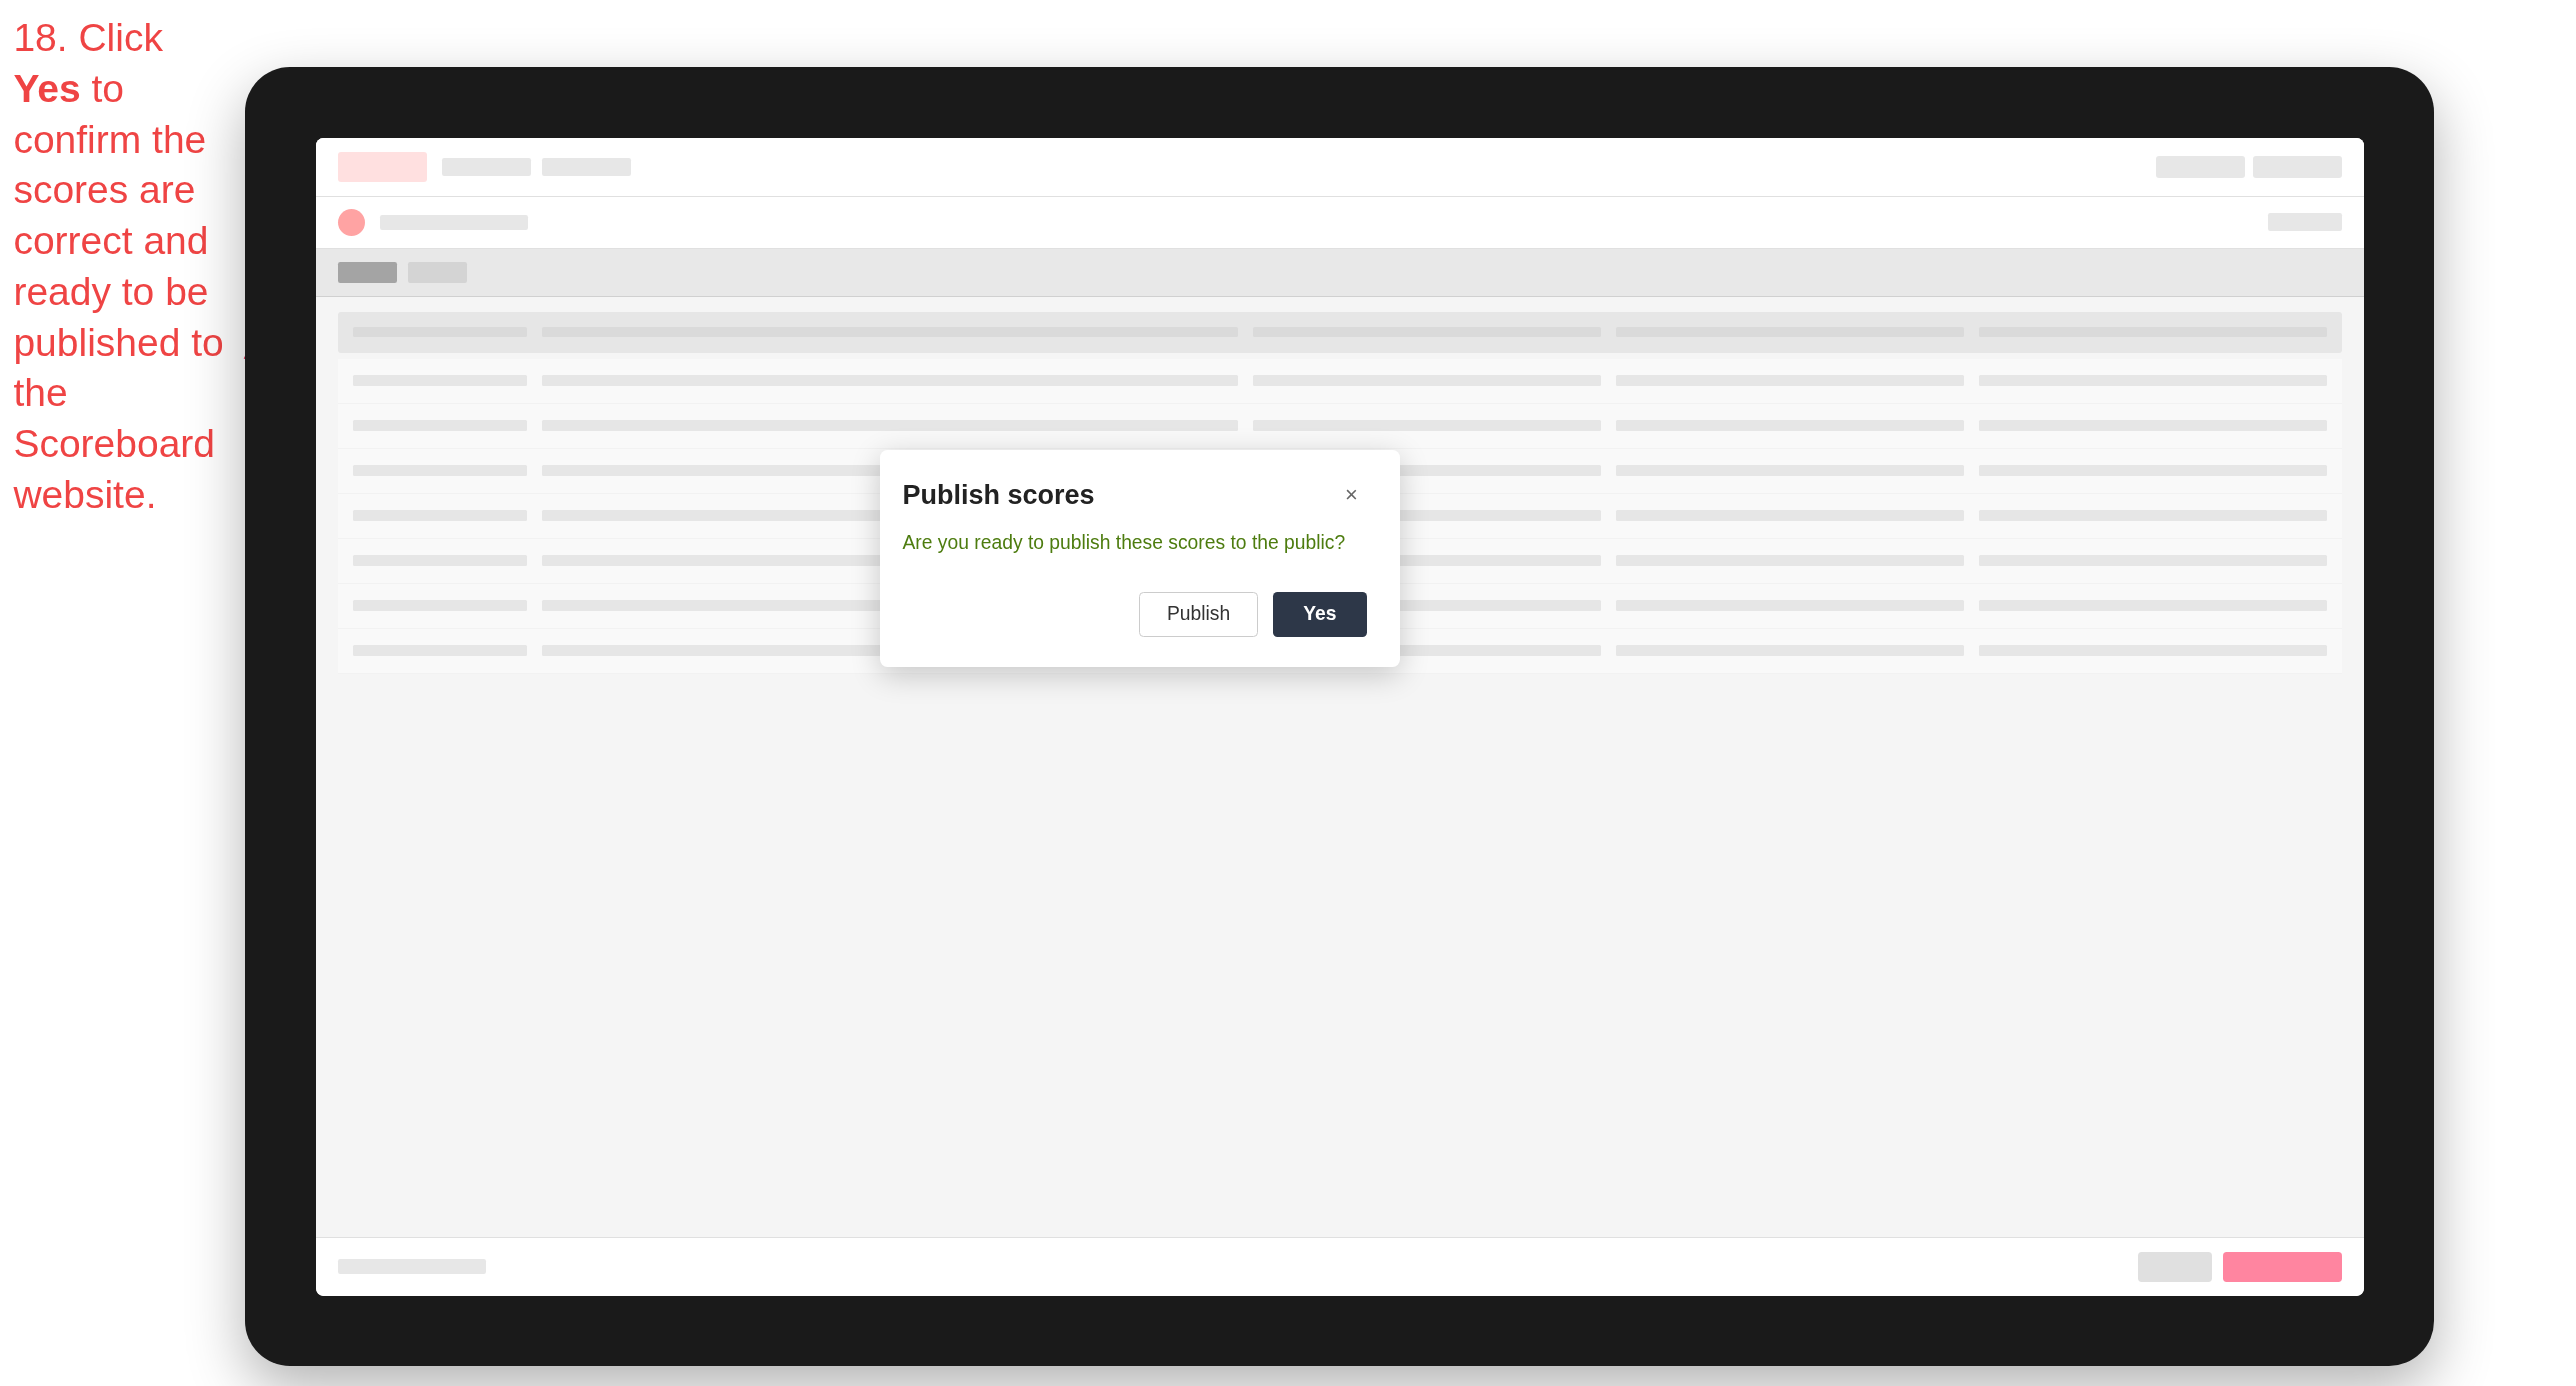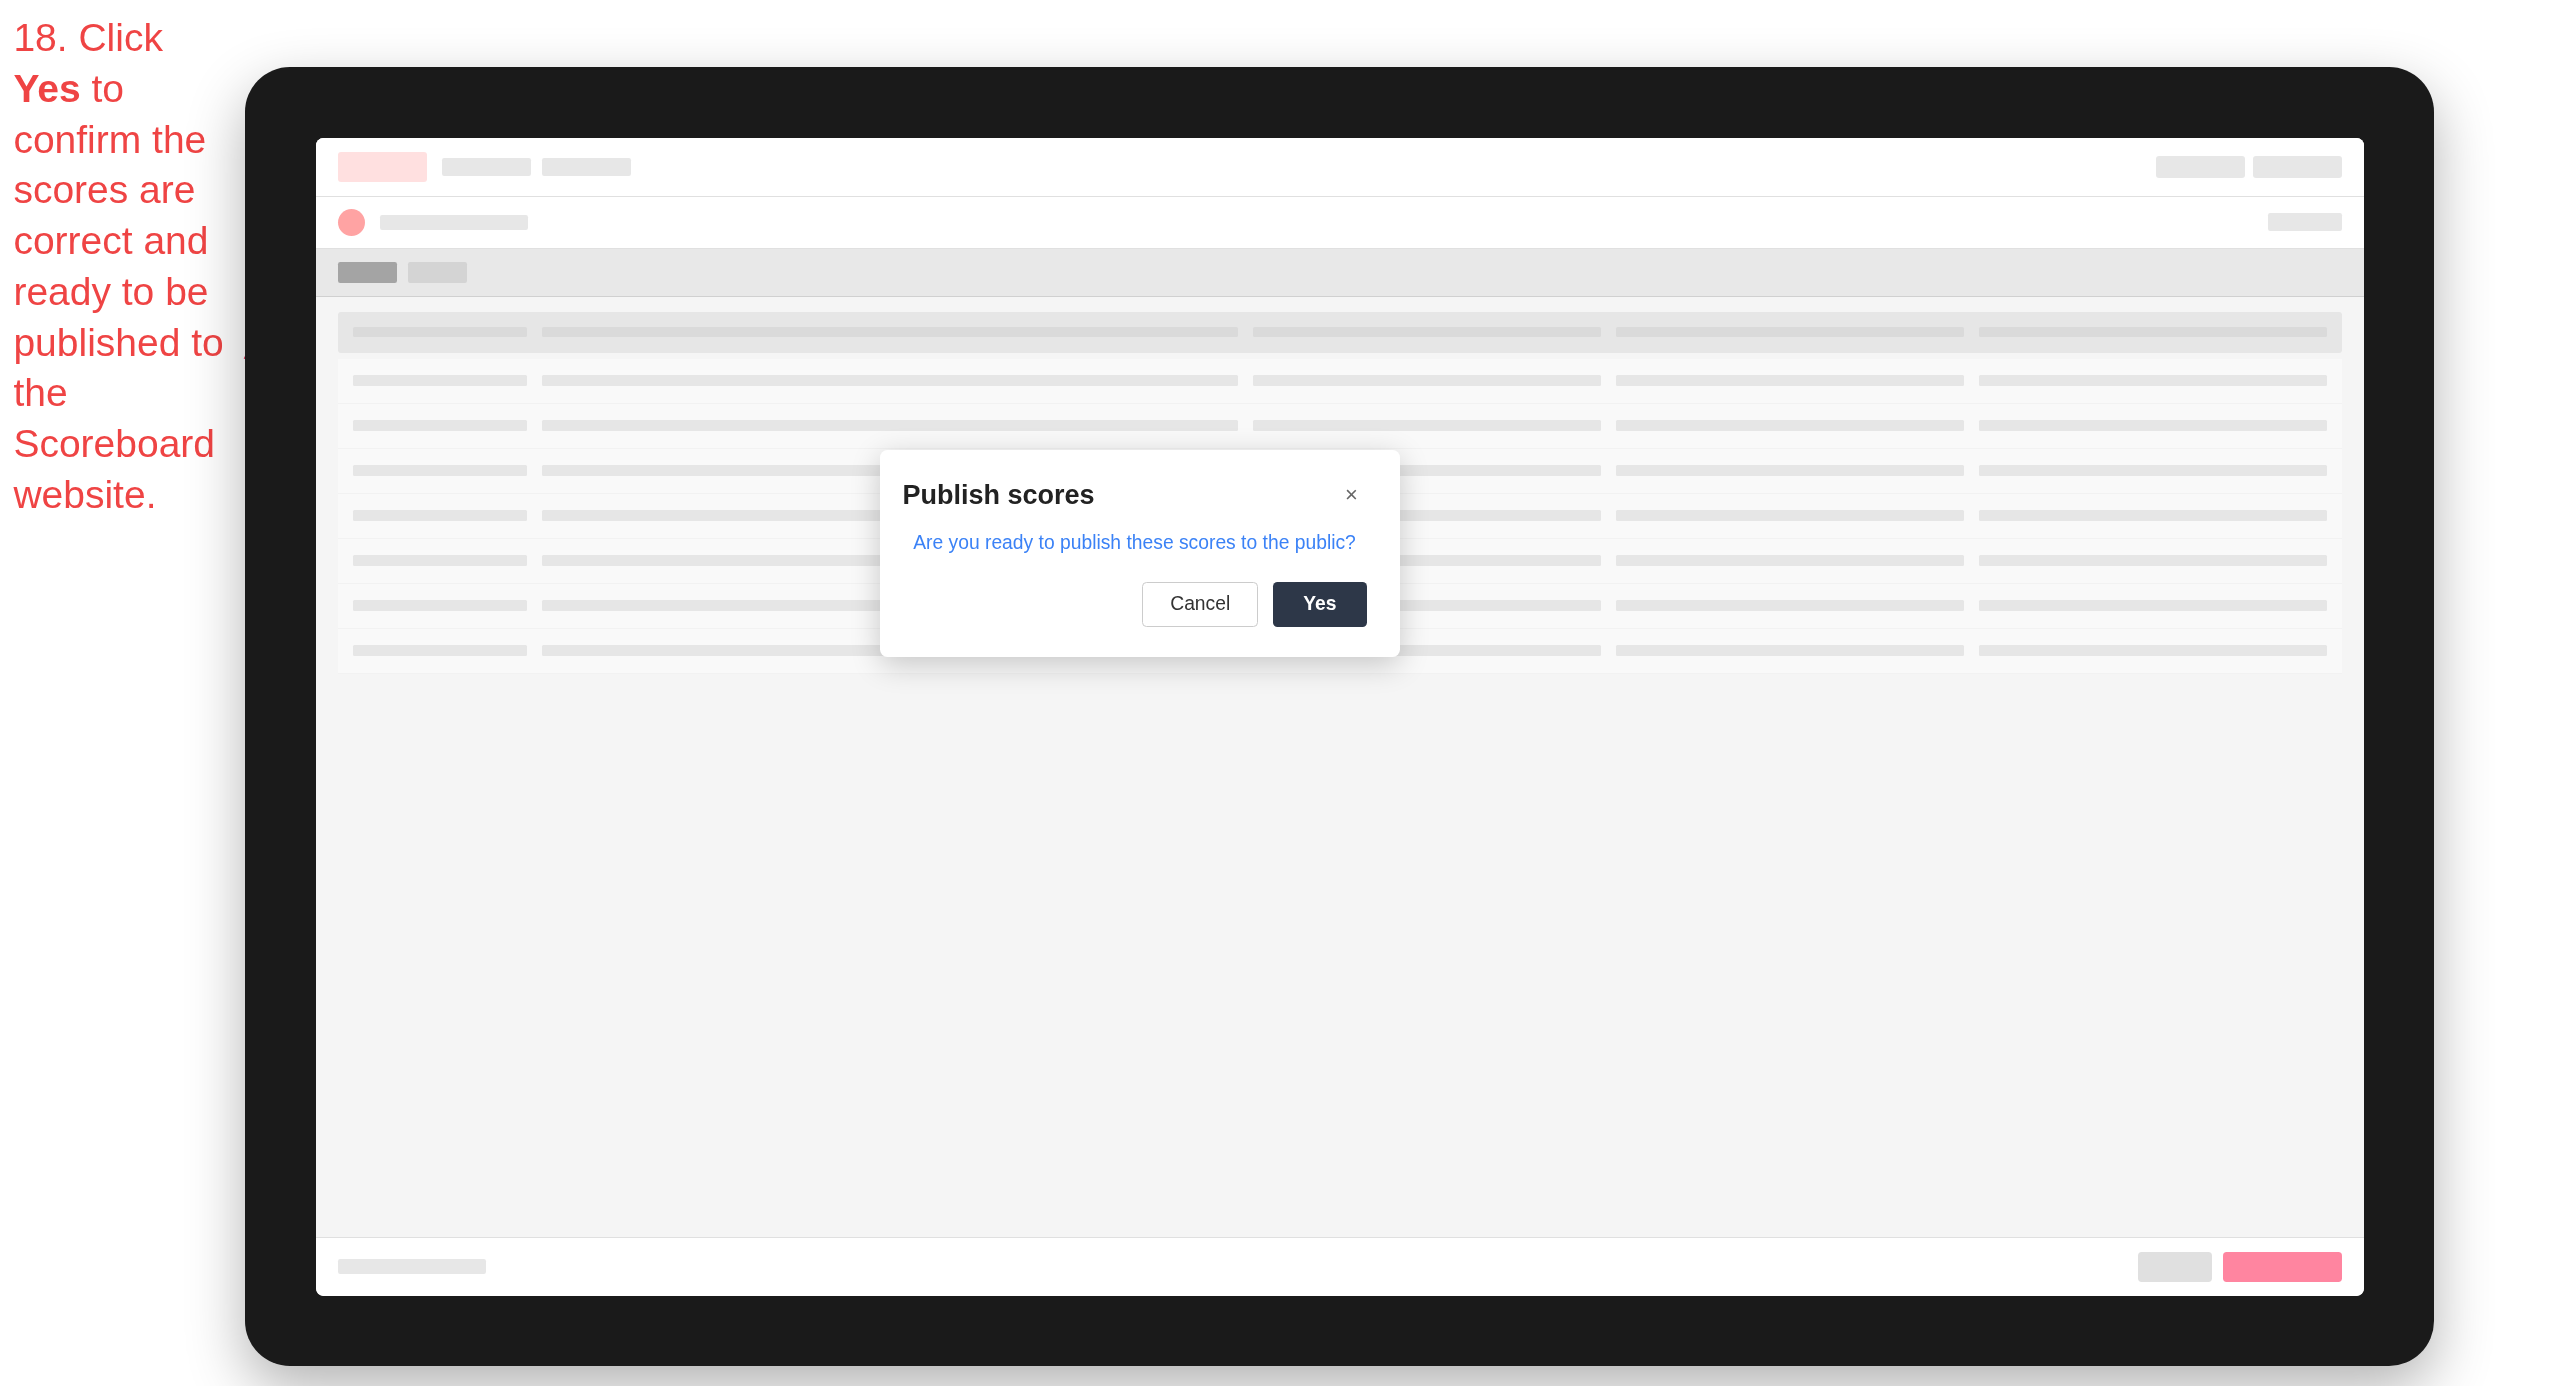--- a/index.html
+++ b/index.html
@@ -281,24 +281,23 @@
       font-size: 22px;
       color: #666666;
       display: flex;
       align-items: center;
       justify-content: center;
       border-radius: 3px;
     }
 
     .modal-body {
       font-size: 19.3px;
-      color: #3b82f6;
-      margin-bottom: 24px;
+      color: #4d7c0f;
+      margin-bottom: 34px;
       line-height: 1.5;
-      text-align: center;
     }
 
     .modal-footer {
       display: flex;
       justify-content: flex-end;
       gap: 15px;
     }
 
     .cancel-btn {
       padding: 10.4px 27px;
@@ -435,20 +434,20 @@
       </div>
     </div>
 
     <div class="modal-dialog">
       <div class="modal-header">
         <span class="modal-title">Publish scores</span>
         <button class="modal-close-btn">×</button>
       </div>
       <div class="modal-body">Are you ready to publish these scores to the public?</div>
       <div class="modal-footer">
-        <button class="cancel-btn">Cancel</button>
+        <button class="cancel-btn">Publish</button>
         <button class="yes-btn">Yes</button>
       </div>
     </div>
 
   </div>
 </div>
 
 
 </body></html>

